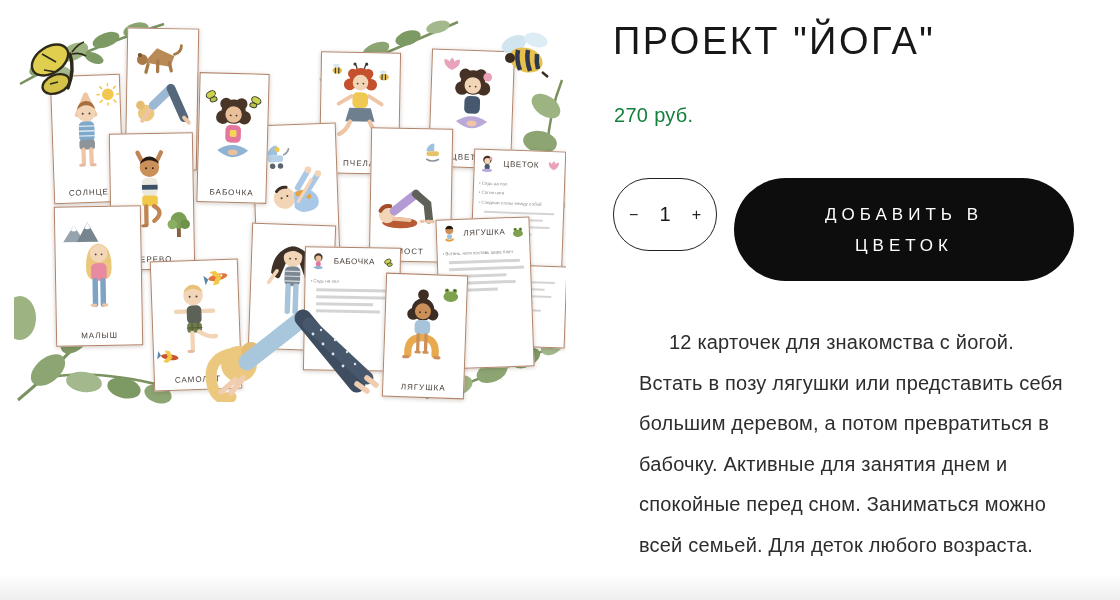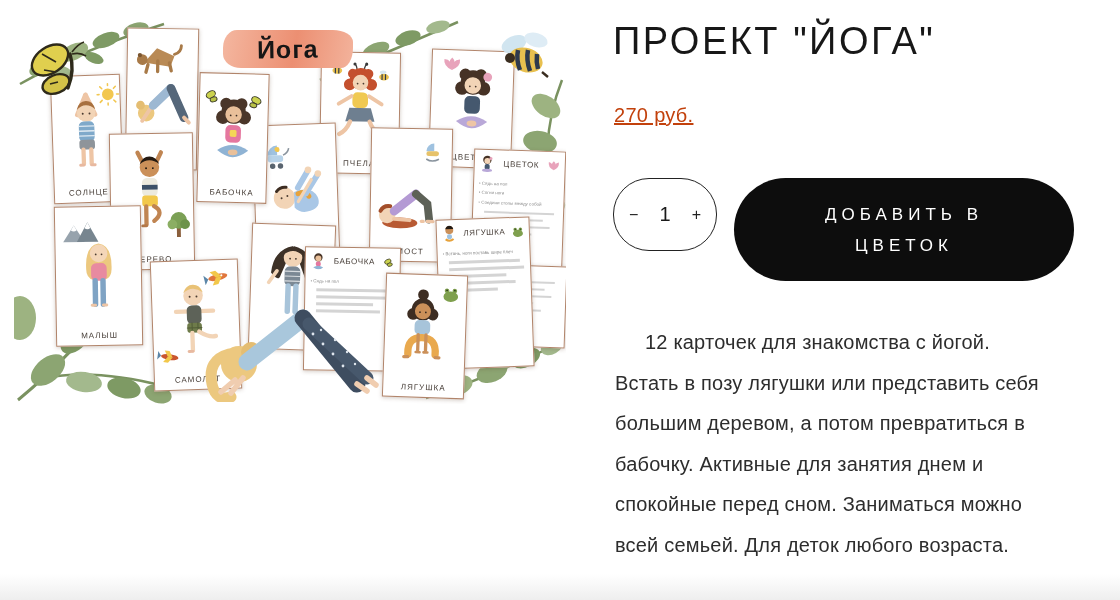--- a/index.html
+++ b/index.html
@@ -2,34 +2,34 @@
 <html><head>
 <meta charset="utf-8">
 <style>
   * { margin:0; padding:0; box-sizing:border-box; }
   html,body { width:1120px; height:600px; }
   body { position:relative; background:#ffffff; font-family:"Liberation Sans", sans-serif; overflow:hidden; }
 
   
   .product-title { position:absolute; left:613px; top:20px; font-size:38px; font-weight:400;
                    letter-spacing:2.5px; color:#171717; white-space:nowrap; }
-  .price { position:absolute; left:614px; top:104px; font-size:20px; color:#c2410c; letter-spacing:.3px;text-decoration:underline; }
+  .price { position:absolute; left:614px; top:104px; font-size:20px; color:#15803d; letter-spacing:.3px; }
 
   .qty { position:absolute; left:613px; top:178px; width:104px; height:73px; background:#fff;
          border:1.6px solid #222; border-radius:36px; display:flex; align-items:center;
          justify-content:space-between; padding:0 15px; }
   .qty button { border:none; background:none; font-family:inherit; font-size:16px; color:#222;
                 cursor:pointer; line-height:1; }
   .qty .val { font-size:20px; color:#1a1a1a; }
 
   .add-btn { position:absolute; left:734px; top:178px; width:340px; height:103px; background:#0d0d0d;
              color:#ffffff; border:none; border-radius:52px; font-family:inherit; font-size:17px;
              letter-spacing:5px; line-height:31px; text-align:center; padding:0 42px; cursor:pointer; }
 
-  .description { position:absolute; left:615px; top:322px; width:436px; font-size:20px;
+  .description { position:absolute; left:639px; top:322px; width:436px; font-size:20px;
                  line-height:40.6px; color:#2d2d2d; letter-spacing:.2px; text-indent:30px; }
 
   .bottom-fade { position:absolute; left:0; bottom:0; width:1120px; height:26px;
                  background:linear-gradient(#ffffff,#eeeeee); }
 
   
   .photo { position:absolute; left:14px; top:12px; width:552px; height:392px; background:#fff; overflow:hidden; }
   .deco  { position:absolute; }
 
   .card { position:absolute; background:#fff; border:1px solid #b1846a;
@@ -122,23 +122,20 @@
   </svg>
   <svg class="deco" style="left:482px;top:16px;width:58px;height:56px;z-index:9" viewBox="0 0 58 56">
     <ellipse cx="18" cy="16" rx="13" ry="8" transform="rotate(-24 18 16)" fill="#cfe4ef" opacity=".95"></ellipse>
     <ellipse cx="40" cy="12" rx="12" ry="7" transform="rotate(16 40 12)" fill="#dcebf4" opacity=".95"></ellipse>
     <ellipse cx="30" cy="32" rx="17" ry="12" transform="rotate(18 30 32)" fill="#e8c04f"></ellipse>
     <path d="M22 22 q-2 10 2 20 M32 22 q-2 10 2 21 M41 26 q-1 8 1 15" stroke="#2e3a4e" stroke-width="4.5" fill="none"></path>
     <circle cx="14" cy="30" r="5" fill="#3a2d20"></circle>
     <path d="M46 44 l6 5" stroke="#3a2d20" stroke-width="2.4"></path>
   </svg>
 
-  <div class="banner">
-    <span>Йога</span>
-  </div>
 
   <div class="card" style="left:112px;top:16px;width:72px;height:142px;transform:rotate(1deg);z-index:2">
     <svg class="art" viewBox="0 0 72 112">
       <g>
           <path d="M17 26 L30 11 L48 19 L44 30 Z" fill="#b98a55"></path>
           <circle cx="15" cy="23" r="5.5" fill="#a87a48"></circle>
           <circle cx="12.5" cy="18.5" r="2.2" fill="#7a5530"></circle>
           <path d="M21 28 l-2 8 M31 24 l0 11 M43 26 l2 8" stroke="#a87a48" stroke-width="3.4" stroke-linecap="round"></path>
           <path d="M48 17 q7 -2 7 -9" stroke="#a87a48" stroke-width="3" fill="none" stroke-linecap="round"></path>
         </g>

